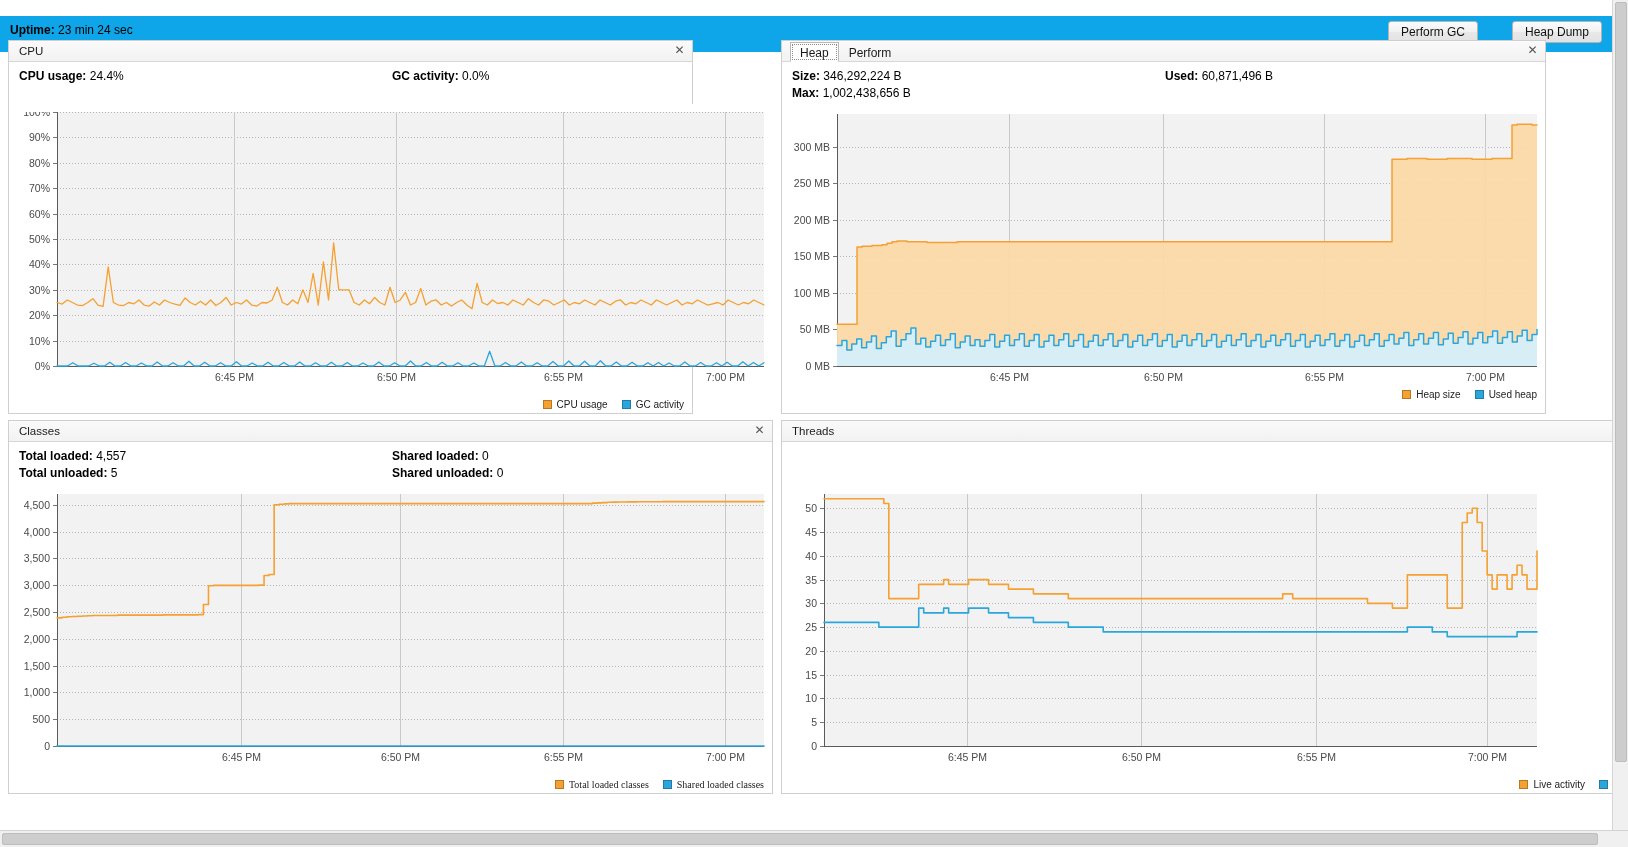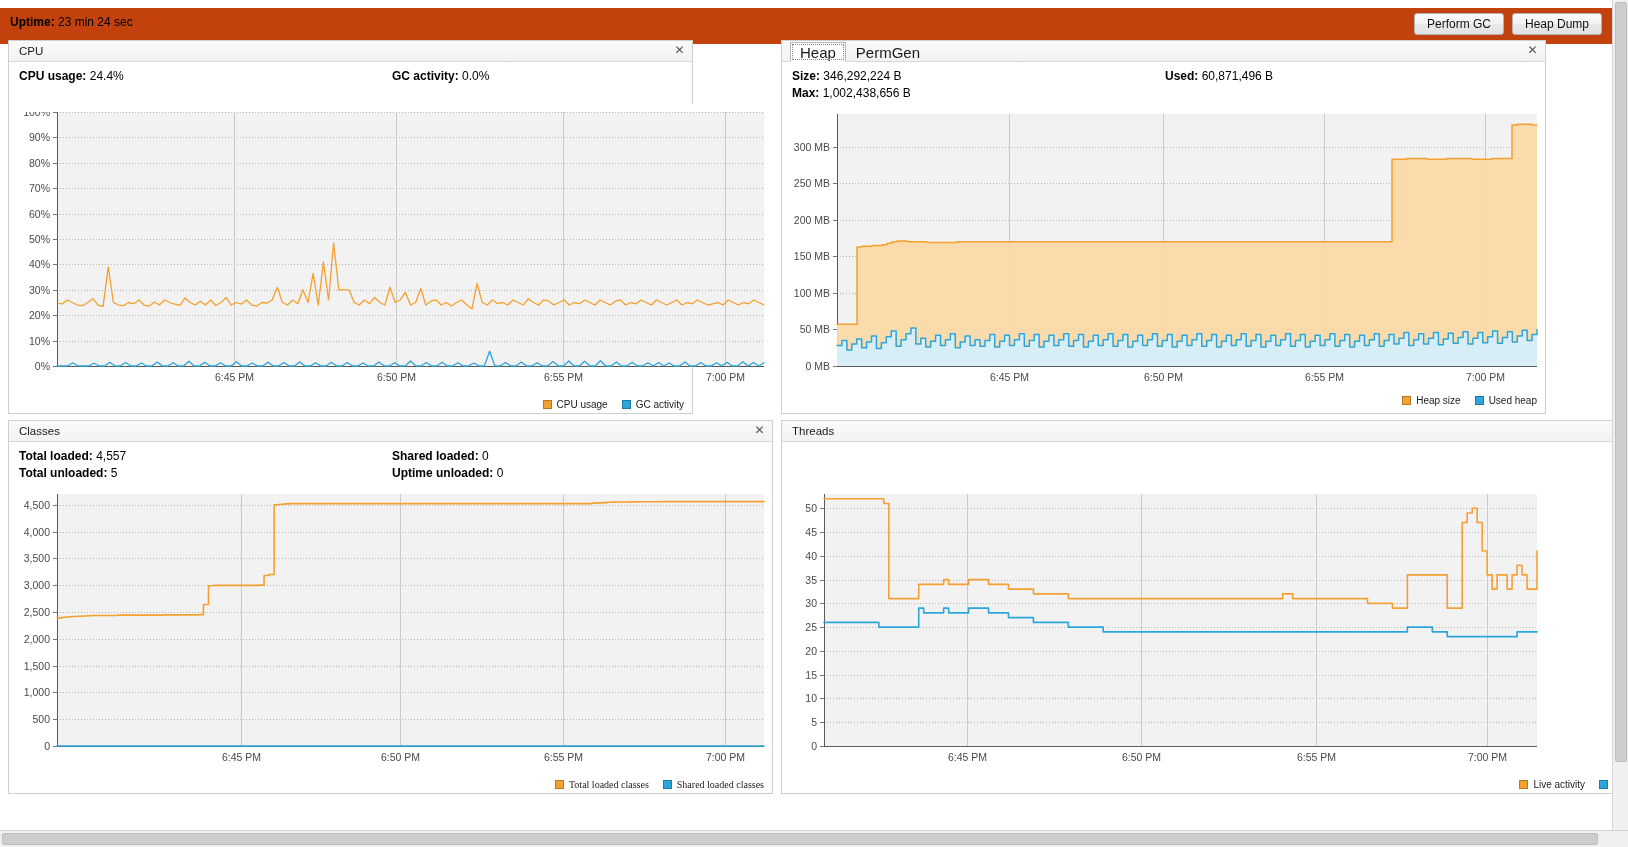--- a/index.html
+++ b/index.html
@@ -8,32 +8,33 @@
     background: #ffffff;
     font-family: "Liberation Sans", sans-serif;
     font-size: 11px;
     color: #000000;
     overflow: hidden;
   }
   #app { position: relative; width: 1628px; height: 847px; background:#fff; }
 
   
   .topbar {
-    position: absolute; left: 0; top: 8px; width: 1628px; height: 36px;
-    background: #c2410c;
+    position: absolute; left: 0; top: 16px; width: 1628px; height: 36px;
+    background: #0ea5e9;
   }
   .uptime { position: absolute; left: 10px; top: 7px; font-size: 12px; white-space: nowrap; }
   .uptime b { font-weight: bold; }
   .topbtns { position: absolute; right: 26px; top: 5px; display: flex; gap: 8px; }
   .btn {
     height: 22px; padding: 0 12px;
     border: 1px solid #b3b3b3; border-radius: 3px;
     background: linear-gradient(to bottom, #fbfbfb 0%, #f1f1f1 48%, #e8e8e8 52%, #e2e2e2 100%);
     font-size: 12px; line-height: 20px; color: #111; cursor: default;
     box-shadow: 0 1px 0 rgba(255,255,255,0.6) inset;
+    margin-left: 26px;
   }
 
   
   .vscroll {
     position: absolute; right: 0; top: 0; width: 16px; height: 830px;
     background: #f0f0f0; border-left: 1px solid #d6d6d6;
   }
   .vscroll .thumb {
     position: absolute; left: 2px; top: 2px; width: 12px; height: 760px;
     background: #cdcdcd; border: 1px solid #bdbdbd; border-radius: 2px;
@@ -57,21 +58,21 @@
   }
   .panel-title {
     position: absolute; left: 10px; top: 4px; font-size: 11.5px; color: #1a1a1a;
   }
   .panel-close {
     position: absolute; right: 6px; top: 3px; width: 13px; height: 14px;
     font-size: 12px; line-height: 13px; text-align: center; color: #555; cursor: default;
   }
   .tabs { position: absolute; left: 8px; top: 1px; display: flex; gap: 0px; height: 20px; }
   .tab {
-    padding: 2px 9px 0 9px; font-size: 15px; color: #1a1a1a; line-height: 16px;
+    padding: 2px 9px 0 9px; font-size: 12px; color: #1a1a1a; line-height: 16px;
     border: 1px solid transparent; cursor: default;
   }
   .tab.active {
     background: #ffffff; border: 1px solid #b9b9b9; border-bottom-color: #ffffff;
     outline: 1px dotted #8a8a8a; outline-offset: -3px;
   }
 
   .stats { position: absolute; left: 0; top: 21px; width: 100%; height: 42px; }
   .stat { position: absolute; font-size: 12px; white-space: nowrap; }
   .stat b { font-weight: bold; }
@@ -178,21 +179,21 @@
         <i class="swatch" style="background:#2BA6DC"></i>
         <span class="lg-label">GC activity</span>
       </span>
     </div>
   </div>
 
   <div class="panel" style="left:781px; top:40px; width:765px; height:374px;">
     <div class="panel-head">
       <div class="tabs">
         <span class="tab active">Heap</span>
-        <span class="tab">PermGen</span>
+        <span class="tab">Perform</span>
       </div>
       <span class="panel-close">✕</span>
     </div>
     <div class="stats">
       <div class="stat" style="left:10px; top:7px;">
         <b>Size:</b>
         <span>346,292,224 B</span>
       </div>
       <div class="stat" style="left:383px; top:7px;">
         <b>Used:</b>
@@ -236,21 +237,21 @@
           <text x="703.5" y="277" text-anchor="middle" font-family="&quot;Liberation Sans&quot;, sans-serif" font-size="10.5" fill="#4a4a4a">7:00 PM</text>
           <line x1="55.5" y1="10" x2="55.5" y2="262" stroke="#5a5a5a" stroke-width="1"></line>
           <line x1="55" y1="262.5" x2="755" y2="262.5" stroke="#5a5a5a" stroke-width="1"></line>
           <path d="M55.00,220.37 L60.00,220.37 L60.00,220.37 L65.00,220.37 L65.00,220.37 L70.00,220.37 L70.00,220.37 L75.00,220.37 L75.00,142.94 L80.00,142.94 L80.00,142.21 L85.00,142.21 L85.00,142.21 L90.00,142.21 L90.00,141.48 L95.00,141.48 L95.00,141.48 L100.00,141.48 L100.00,140.75 L105.00,140.75 L105.00,139.29 L110.00,139.29 L110.00,137.83 L115.00,137.83 L115.00,137.10 L120.00,137.10 L120.00,137.10 L125.00,137.10 L125.00,137.83 L130.00,137.83 L130.00,137.83 L135.00,137.83 L135.00,137.83 L140.00,137.83 L140.00,137.83 L145.00,137.83 L145.00,138.56 L150.00,138.56 L150.00,138.56 L155.00,138.56 L155.00,138.56 L160.00,138.56 L160.00,138.56 L165.00,138.56 L165.00,138.56 L170.00,138.56 L170.00,138.56 L175.00,138.56 L175.00,137.83 L180.00,137.83 L180.00,137.83 L185.00,137.83 L185.00,137.83 L190.00,137.83 L190.00,137.83 L195.00,137.83 L195.00,137.83 L200.00,137.83 L200.00,137.83 L205.00,137.83 L205.00,137.83 L210.00,137.83 L210.00,137.83 L215.00,137.83 L215.00,137.83 L220.00,137.83 L220.00,137.83 L225.00,137.83 L225.00,137.83 L230.00,137.83 L230.00,137.83 L235.00,137.83 L235.00,137.83 L240.00,137.83 L240.00,137.83 L245.00,137.83 L245.00,137.83 L250.00,137.83 L250.00,137.83 L255.00,137.83 L255.00,137.83 L260.00,137.83 L260.00,137.83 L265.00,137.83 L265.00,137.83 L270.00,137.83 L270.00,137.83 L275.00,137.83 L275.00,137.83 L280.00,137.83 L280.00,137.83 L285.00,137.83 L285.00,137.83 L290.00,137.83 L290.00,137.83 L295.00,137.83 L295.00,137.83 L300.00,137.83 L300.00,137.83 L305.00,137.83 L305.00,137.83 L310.00,137.83 L310.00,137.83 L315.00,137.83 L315.00,137.83 L320.00,137.83 L320.00,137.83 L325.00,137.83 L325.00,137.83 L330.00,137.83 L330.00,137.83 L335.00,137.83 L335.00,137.83 L340.00,137.83 L340.00,137.83 L345.00,137.83 L345.00,137.83 L350.00,137.83 L350.00,137.83 L355.00,137.83 L355.00,137.83 L360.00,137.83 L360.00,137.83 L365.00,137.83 L365.00,137.83 L370.00,137.83 L370.00,137.83 L375.00,137.83 L375.00,137.83 L380.00,137.83 L380.00,137.83 L385.00,137.83 L385.00,137.83 L390.00,137.83 L390.00,137.83 L395.00,137.83 L395.00,137.83 L400.00,137.83 L400.00,137.83 L405.00,137.83 L405.00,137.83 L410.00,137.83 L410.00,137.83 L415.00,137.83 L415.00,137.83 L420.00,137.83 L420.00,137.83 L425.00,137.83 L425.00,137.83 L430.00,137.83 L430.00,137.83 L435.00,137.83 L435.00,137.83 L440.00,137.83 L440.00,137.83 L445.00,137.83 L445.00,137.83 L450.00,137.83 L450.00,137.83 L455.00,137.83 L455.00,137.83 L460.00,137.83 L460.00,137.83 L465.00,137.83 L465.00,137.83 L470.00,137.83 L470.00,137.83 L475.00,137.83 L475.00,137.83 L480.00,137.83 L480.00,137.83 L485.00,137.83 L485.00,137.83 L490.00,137.83 L490.00,137.83 L495.00,137.83 L495.00,137.83 L500.00,137.83 L500.00,137.83 L505.00,137.83 L505.00,137.83 L510.00,137.83 L510.00,137.83 L515.00,137.83 L515.00,137.83 L520.00,137.83 L520.00,137.83 L525.00,137.83 L525.00,137.83 L530.00,137.83 L530.00,137.83 L535.00,137.83 L535.00,137.83 L540.00,137.83 L540.00,137.83 L545.00,137.83 L545.00,137.83 L550.00,137.83 L550.00,137.83 L555.00,137.83 L555.00,137.83 L560.00,137.83 L560.00,137.83 L565.00,137.83 L565.00,137.83 L570.00,137.83 L570.00,137.83 L575.00,137.83 L575.00,137.83 L580.00,137.83 L580.00,137.83 L585.00,137.83 L585.00,137.83 L590.00,137.83 L590.00,137.83 L595.00,137.83 L595.00,137.83 L600.00,137.83 L600.00,137.83 L605.00,137.83 L605.00,137.83 L610.00,137.83 L610.00,55.29 L615.00,55.29 L615.00,55.29 L620.00,55.29 L620.00,55.29 L625.00,55.29 L625.00,54.56 L630.00,54.56 L630.00,54.56 L635.00,54.56 L635.00,54.56 L640.00,54.56 L640.00,54.56 L645.00,54.56 L645.00,55.29 L650.00,55.29 L650.00,55.29 L655.00,55.29 L655.00,55.29 L660.00,55.29 L660.00,55.29 L665.00,55.29 L665.00,54.56 L670.00,54.56 L670.00,54.56 L675.00,54.56 L675.00,54.56 L680.00,54.56 L680.00,54.56 L685.00,54.56 L685.00,54.56 L690.00,54.56 L690.00,55.29 L695.00,55.29 L695.00,55.29 L700.00,55.29 L700.00,55.29 L705.00,55.29 L705.00,55.29 L710.00,55.29 L710.00,54.56 L715.00,54.56 L715.00,54.56 L720.00,54.56 L720.00,54.56 L725.00,54.56 L725.00,54.56 L730.00,54.56 L730.00,20.96 L735.00,20.96 L735.00,20.23 L740.00,20.23 L740.00,20.23 L745.00,20.23 L745.00,20.23 L750.00,20.23 L750.00,20.96 L755.00,20.96 L755.00,20.96 L755.00,262 L55.00,262 Z" fill="#FBD9A8" fill-opacity="0.95" stroke="none"></path>
           <path d="M55.00,220.37 L60.00,220.37 L60.00,220.37 L65.00,220.37 L65.00,220.37 L70.00,220.37 L70.00,220.37 L75.00,220.37 L75.00,142.94 L80.00,142.94 L80.00,142.21 L85.00,142.21 L85.00,142.21 L90.00,142.21 L90.00,141.48 L95.00,141.48 L95.00,141.48 L100.00,141.48 L100.00,140.75 L105.00,140.75 L105.00,139.29 L110.00,139.29 L110.00,137.83 L115.00,137.83 L115.00,137.10 L120.00,137.10 L120.00,137.10 L125.00,137.10 L125.00,137.83 L130.00,137.83 L130.00,137.83 L135.00,137.83 L135.00,137.83 L140.00,137.83 L140.00,137.83 L145.00,137.83 L145.00,138.56 L150.00,138.56 L150.00,138.56 L155.00,138.56 L155.00,138.56 L160.00,138.56 L160.00,138.56 L165.00,138.56 L165.00,138.56 L170.00,138.56 L170.00,138.56 L175.00,138.56 L175.00,137.83 L180.00,137.83 L180.00,137.83 L185.00,137.83 L185.00,137.83 L190.00,137.83 L190.00,137.83 L195.00,137.83 L195.00,137.83 L200.00,137.83 L200.00,137.83 L205.00,137.83 L205.00,137.83 L210.00,137.83 L210.00,137.83 L215.00,137.83 L215.00,137.83 L220.00,137.83 L220.00,137.83 L225.00,137.83 L225.00,137.83 L230.00,137.83 L230.00,137.83 L235.00,137.83 L235.00,137.83 L240.00,137.83 L240.00,137.83 L245.00,137.83 L245.00,137.83 L250.00,137.83 L250.00,137.83 L255.00,137.83 L255.00,137.83 L260.00,137.83 L260.00,137.83 L265.00,137.83 L265.00,137.83 L270.00,137.83 L270.00,137.83 L275.00,137.83 L275.00,137.83 L280.00,137.83 L280.00,137.83 L285.00,137.83 L285.00,137.83 L290.00,137.83 L290.00,137.83 L295.00,137.83 L295.00,137.83 L300.00,137.83 L300.00,137.83 L305.00,137.83 L305.00,137.83 L310.00,137.83 L310.00,137.83 L315.00,137.83 L315.00,137.83 L320.00,137.83 L320.00,137.83 L325.00,137.83 L325.00,137.83 L330.00,137.83 L330.00,137.83 L335.00,137.83 L335.00,137.83 L340.00,137.83 L340.00,137.83 L345.00,137.83 L345.00,137.83 L350.00,137.83 L350.00,137.83 L355.00,137.83 L355.00,137.83 L360.00,137.83 L360.00,137.83 L365.00,137.83 L365.00,137.83 L370.00,137.83 L370.00,137.83 L375.00,137.83 L375.00,137.83 L380.00,137.83 L380.00,137.83 L385.00,137.83 L385.00,137.83 L390.00,137.83 L390.00,137.83 L395.00,137.83 L395.00,137.83 L400.00,137.83 L400.00,137.83 L405.00,137.83 L405.00,137.83 L410.00,137.83 L410.00,137.83 L415.00,137.83 L415.00,137.83 L420.00,137.83 L420.00,137.83 L425.00,137.83 L425.00,137.83 L430.00,137.83 L430.00,137.83 L435.00,137.83 L435.00,137.83 L440.00,137.83 L440.00,137.83 L445.00,137.83 L445.00,137.83 L450.00,137.83 L450.00,137.83 L455.00,137.83 L455.00,137.83 L460.00,137.83 L460.00,137.83 L465.00,137.83 L465.00,137.83 L470.00,137.83 L470.00,137.83 L475.00,137.83 L475.00,137.83 L480.00,137.83 L480.00,137.83 L485.00,137.83 L485.00,137.83 L490.00,137.83 L490.00,137.83 L495.00,137.83 L495.00,137.83 L500.00,137.83 L500.00,137.83 L505.00,137.83 L505.00,137.83 L510.00,137.83 L510.00,137.83 L515.00,137.83 L515.00,137.83 L520.00,137.83 L520.00,137.83 L525.00,137.83 L525.00,137.83 L530.00,137.83 L530.00,137.83 L535.00,137.83 L535.00,137.83 L540.00,137.83 L540.00,137.83 L545.00,137.83 L545.00,137.83 L550.00,137.83 L550.00,137.83 L555.00,137.83 L555.00,137.83 L560.00,137.83 L560.00,137.83 L565.00,137.83 L565.00,137.83 L570.00,137.83 L570.00,137.83 L575.00,137.83 L575.00,137.83 L580.00,137.83 L580.00,137.83 L585.00,137.83 L585.00,137.83 L590.00,137.83 L590.00,137.83 L595.00,137.83 L595.00,137.83 L600.00,137.83 L600.00,137.83 L605.00,137.83 L605.00,137.83 L610.00,137.83 L610.00,55.29 L615.00,55.29 L615.00,55.29 L620.00,55.29 L620.00,55.29 L625.00,55.29 L625.00,54.56 L630.00,54.56 L630.00,54.56 L635.00,54.56 L635.00,54.56 L640.00,54.56 L640.00,54.56 L645.00,54.56 L645.00,55.29 L650.00,55.29 L650.00,55.29 L655.00,55.29 L655.00,55.29 L660.00,55.29 L660.00,55.29 L665.00,55.29 L665.00,54.56 L670.00,54.56 L670.00,54.56 L675.00,54.56 L675.00,54.56 L680.00,54.56 L680.00,54.56 L685.00,54.56 L685.00,54.56 L690.00,54.56 L690.00,55.29 L695.00,55.29 L695.00,55.29 L700.00,55.29 L700.00,55.29 L705.00,55.29 L705.00,55.29 L710.00,55.29 L710.00,54.56 L715.00,54.56 L715.00,54.56 L720.00,54.56 L720.00,54.56 L725.00,54.56 L725.00,54.56 L730.00,54.56 L730.00,20.96 L735.00,20.96 L735.00,20.23 L740.00,20.23 L740.00,20.23 L745.00,20.23 L745.00,20.23 L750.00,20.23 L750.00,20.96 L755.00,20.96 L755.00,20.96" fill="none" stroke="#F5A030" stroke-width="1.5" stroke-linejoin="round" stroke-linecap="round"></path>
           <path d="M55.00,241.55 L59.93,241.55 L59.93,236.43 L64.86,236.43 L64.86,245.93 L69.79,245.93 L69.79,240.09 L74.72,240.09 L74.72,234.97 L79.65,234.97 L79.65,243.74 L84.58,243.74 L84.58,237.90 L89.51,237.90 L89.51,232.05 L94.44,232.05 L94.44,244.47 L99.37,244.47 L99.37,238.63 L104.30,238.63 L104.30,232.78 L109.23,232.78 L109.23,226.94 L114.15,226.94 L114.15,242.28 L119.08,242.28 L119.08,235.70 L124.01,235.70 L124.01,229.86 L128.94,229.86 L128.94,224.02 L133.87,224.02 L133.87,240.09 L138.80,240.09 L138.80,234.24 L143.73,234.24 L143.73,243.01 L148.66,243.01 L148.66,237.17 L153.59,237.17 L153.59,231.32 L158.52,231.32 L158.52,241.55 L163.45,241.55 L163.45,235.70 L168.38,235.70 L168.38,229.86 L173.31,229.86 L173.31,243.74 L178.24,243.74 L178.24,237.90 L183.17,237.90 L183.17,232.05 L188.10,232.05 L188.10,241.55 L193.03,241.55 L193.03,235.70 L197.96,235.70 L197.96,242.28 L202.89,242.28 L202.89,236.43 L207.82,236.43 L207.82,230.59 L212.75,230.59 L212.75,243.01 L217.68,243.01 L217.68,237.17 L222.61,237.17 L222.61,231.32 L227.54,231.32 L227.54,241.55 L232.46,241.55 L232.46,235.70 L237.39,235.70 L237.39,229.86 L242.32,229.86 L242.32,242.28 L247.25,242.28 L247.25,236.43 L252.18,236.43 L252.18,230.59 L257.11,230.59 L257.11,243.01 L262.04,243.01 L262.04,237.17 L266.97,237.17 L266.97,231.32 L271.90,231.32 L271.90,241.55 L276.83,241.55 L276.83,235.70 L281.76,235.70 L281.76,229.86 L286.69,229.86 L286.69,242.28 L291.62,242.28 L291.62,236.43 L296.55,236.43 L296.55,230.59 L301.48,230.59 L301.48,243.01 L306.41,243.01 L306.41,237.17 L311.34,237.17 L311.34,231.32 L316.27,231.32 L316.27,241.55 L321.20,241.55 L321.20,235.70 L326.13,235.70 L326.13,229.86 L331.06,229.86 L331.06,242.28 L335.99,242.28 L335.99,236.43 L340.92,236.43 L340.92,230.59 L345.85,230.59 L345.85,243.01 L350.77,243.01 L350.77,237.17 L355.70,237.17 L355.70,231.32 L360.63,231.32 L360.63,241.55 L365.56,241.55 L365.56,235.70 L370.49,235.70 L370.49,229.86 L375.42,229.86 L375.42,242.28 L380.35,242.28 L380.35,236.43 L385.28,236.43 L385.28,230.59 L390.21,230.59 L390.21,243.01 L395.14,243.01 L395.14,237.17 L400.07,237.17 L400.07,231.32 L405.00,231.32 L405.00,241.55 L409.93,241.55 L409.93,235.70 L414.86,235.70 L414.86,229.86 L419.79,229.86 L419.79,242.28 L424.72,242.28 L424.72,236.43 L429.65,236.43 L429.65,230.59 L434.58,230.59 L434.58,243.01 L439.51,243.01 L439.51,237.17 L444.44,237.17 L444.44,231.32 L449.37,231.32 L449.37,241.55 L454.30,241.55 L454.30,235.70 L459.23,235.70 L459.23,229.86 L464.15,229.86 L464.15,242.28 L469.08,242.28 L469.08,236.43 L474.01,236.43 L474.01,230.59 L478.94,230.59 L478.94,243.01 L483.87,243.01 L483.87,237.17 L488.80,237.17 L488.80,231.32 L493.73,231.32 L493.73,241.55 L498.66,241.55 L498.66,235.70 L503.59,235.70 L503.59,229.86 L508.52,229.86 L508.52,242.28 L513.45,242.28 L513.45,236.43 L518.38,236.43 L518.38,230.59 L523.31,230.59 L523.31,243.01 L528.24,243.01 L528.24,237.17 L533.17,237.17 L533.17,231.32 L538.10,231.32 L538.10,241.55 L543.03,241.55 L543.03,235.70 L547.96,235.70 L547.96,229.86 L552.89,229.86 L552.89,242.28 L557.82,242.28 L557.82,236.43 L562.75,236.43 L562.75,230.59 L567.68,230.59 L567.68,243.01 L572.61,243.01 L572.61,237.17 L577.54,237.17 L577.54,231.32 L582.46,231.32 L582.46,241.55 L587.39,241.55 L587.39,235.70 L592.32,235.70 L592.32,229.86 L597.25,229.86 L597.25,242.28 L602.18,242.28 L602.18,236.43 L607.11,236.43 L607.11,230.59 L612.04,230.59 L612.04,240.09 L616.97,240.09 L616.97,234.24 L621.90,234.24 L621.90,228.40 L626.83,228.40 L626.83,241.55 L631.76,241.55 L631.76,235.70 L636.69,235.70 L636.69,229.86 L641.62,229.86 L641.62,240.09 L646.55,240.09 L646.55,234.24 L651.48,234.24 L651.48,228.40 L656.41,228.40 L656.41,240.82 L661.34,240.82 L661.34,234.97 L666.27,234.97 L666.27,229.13 L671.20,229.13 L671.20,239.36 L676.13,239.36 L676.13,233.51 L681.06,233.51 L681.06,227.67 L685.99,227.67 L685.99,240.09 L690.92,240.09 L690.92,234.24 L695.85,234.24 L695.85,228.40 L700.77,228.40 L700.77,238.63 L705.70,238.63 L705.70,232.78 L710.63,232.78 L710.63,226.94 L715.56,226.94 L715.56,239.36 L720.49,239.36 L720.49,233.51 L725.42,233.51 L725.42,227.67 L730.35,227.67 L730.35,237.90 L735.28,237.90 L735.28,232.05 L740.21,232.05 L740.21,226.21 L745.14,226.21 L745.14,236.43 L750.07,236.43 L750.07,230.59 L755.00,230.59 L755.00,225.48 L755.00,262 L55.00,262 Z" fill="#D6EFFA" fill-opacity="0.95" stroke="none"></path>
           <path d="M55.00,241.55 L59.93,241.55 L59.93,236.43 L64.86,236.43 L64.86,245.93 L69.79,245.93 L69.79,240.09 L74.72,240.09 L74.72,234.97 L79.65,234.97 L79.65,243.74 L84.58,243.74 L84.58,237.90 L89.51,237.90 L89.51,232.05 L94.44,232.05 L94.44,244.47 L99.37,244.47 L99.37,238.63 L104.30,238.63 L104.30,232.78 L109.23,232.78 L109.23,226.94 L114.15,226.94 L114.15,242.28 L119.08,242.28 L119.08,235.70 L124.01,235.70 L124.01,229.86 L128.94,229.86 L128.94,224.02 L133.87,224.02 L133.87,240.09 L138.80,240.09 L138.80,234.24 L143.73,234.24 L143.73,243.01 L148.66,243.01 L148.66,237.17 L153.59,237.17 L153.59,231.32 L158.52,231.32 L158.52,241.55 L163.45,241.55 L163.45,235.70 L168.38,235.70 L168.38,229.86 L173.31,229.86 L173.31,243.74 L178.24,243.74 L178.24,237.90 L183.17,237.90 L183.17,232.05 L188.10,232.05 L188.10,241.55 L193.03,241.55 L193.03,235.70 L197.96,235.70 L197.96,242.28 L202.89,242.28 L202.89,236.43 L207.82,236.43 L207.82,230.59 L212.75,230.59 L212.75,243.01 L217.68,243.01 L217.68,237.17 L222.61,237.17 L222.61,231.32 L227.54,231.32 L227.54,241.55 L232.46,241.55 L232.46,235.70 L237.39,235.70 L237.39,229.86 L242.32,229.86 L242.32,242.28 L247.25,242.28 L247.25,236.43 L252.18,236.43 L252.18,230.59 L257.11,230.59 L257.11,243.01 L262.04,243.01 L262.04,237.17 L266.97,237.17 L266.97,231.32 L271.90,231.32 L271.90,241.55 L276.83,241.55 L276.83,235.70 L281.76,235.70 L281.76,229.86 L286.69,229.86 L286.69,242.28 L291.62,242.28 L291.62,236.43 L296.55,236.43 L296.55,230.59 L301.48,230.59 L301.48,243.01 L306.41,243.01 L306.41,237.17 L311.34,237.17 L311.34,231.32 L316.27,231.32 L316.27,241.55 L321.20,241.55 L321.20,235.70 L326.13,235.70 L326.13,229.86 L331.06,229.86 L331.06,242.28 L335.99,242.28 L335.99,236.43 L340.92,236.43 L340.92,230.59 L345.85,230.59 L345.85,243.01 L350.77,243.01 L350.77,237.17 L355.70,237.17 L355.70,231.32 L360.63,231.32 L360.63,241.55 L365.56,241.55 L365.56,235.70 L370.49,235.70 L370.49,229.86 L375.42,229.86 L375.42,242.28 L380.35,242.28 L380.35,236.43 L385.28,236.43 L385.28,230.59 L390.21,230.59 L390.21,243.01 L395.14,243.01 L395.14,237.17 L400.07,237.17 L400.07,231.32 L405.00,231.32 L405.00,241.55 L409.93,241.55 L409.93,235.70 L414.86,235.70 L414.86,229.86 L419.79,229.86 L419.79,242.28 L424.72,242.28 L424.72,236.43 L429.65,236.43 L429.65,230.59 L434.58,230.59 L434.58,243.01 L439.51,243.01 L439.51,237.17 L444.44,237.17 L444.44,231.32 L449.37,231.32 L449.37,241.55 L454.30,241.55 L454.30,235.70 L459.23,235.70 L459.23,229.86 L464.15,229.86 L464.15,242.28 L469.08,242.28 L469.08,236.43 L474.01,236.43 L474.01,230.59 L478.94,230.59 L478.94,243.01 L483.87,243.01 L483.87,237.17 L488.80,237.17 L488.80,231.32 L493.73,231.32 L493.73,241.55 L498.66,241.55 L498.66,235.70 L503.59,235.70 L503.59,229.86 L508.52,229.86 L508.52,242.28 L513.45,242.28 L513.45,236.43 L518.38,236.43 L518.38,230.59 L523.31,230.59 L523.31,243.01 L528.24,243.01 L528.24,237.17 L533.17,237.17 L533.17,231.32 L538.10,231.32 L538.10,241.55 L543.03,241.55 L543.03,235.70 L547.96,235.70 L547.96,229.86 L552.89,229.86 L552.89,242.28 L557.82,242.28 L557.82,236.43 L562.75,236.43 L562.75,230.59 L567.68,230.59 L567.68,243.01 L572.61,243.01 L572.61,237.17 L577.54,237.17 L577.54,231.32 L582.46,231.32 L582.46,241.55 L587.39,241.55 L587.39,235.70 L592.32,235.70 L592.32,229.86 L597.25,229.86 L597.25,242.28 L602.18,242.28 L602.18,236.43 L607.11,236.43 L607.11,230.59 L612.04,230.59 L612.04,240.09 L616.97,240.09 L616.97,234.24 L621.90,234.24 L621.90,228.40 L626.83,228.40 L626.83,241.55 L631.76,241.55 L631.76,235.70 L636.69,235.70 L636.69,229.86 L641.62,229.86 L641.62,240.09 L646.55,240.09 L646.55,234.24 L651.48,234.24 L651.48,228.40 L656.41,228.40 L656.41,240.82 L661.34,240.82 L661.34,234.97 L666.27,234.97 L666.27,229.13 L671.20,229.13 L671.20,239.36 L676.13,239.36 L676.13,233.51 L681.06,233.51 L681.06,227.67 L685.99,227.67 L685.99,240.09 L690.92,240.09 L690.92,234.24 L695.85,234.24 L695.85,228.40 L700.77,228.40 L700.77,238.63 L705.70,238.63 L705.70,232.78 L710.63,232.78 L710.63,226.94 L715.56,226.94 L715.56,239.36 L720.49,239.36 L720.49,233.51 L725.42,233.51 L725.42,227.67 L730.35,227.67 L730.35,237.90 L735.28,237.90 L735.28,232.05 L740.21,232.05 L740.21,226.21 L745.14,226.21 L745.14,236.43 L750.07,236.43 L750.07,230.59 L755.00,230.59 L755.00,225.48" fill="none" stroke="#2BA6DC" stroke-width="1.5" stroke-linejoin="round" stroke-linecap="round"></path>
           <rect x="0" y="0" width="763" height="10" fill="#ffffff"></rect>
         </svg>
     </div>
-    <div class="legend" style="bottom:7px;">
+    <div class="legend" style="bottom:13px;">
       <span class="item">
         <i class="swatch" style="background:#F5A030"></i>
         <span class="lg-label">Heap size</span>
       </span>
       <span class="item">
         <i class="swatch" style="background:#2BA6DC"></i>
         <span class="lg-label">Used heap</span>
       </span>
     </div>
   </div>
@@ -267,21 +268,21 @@
       </div>
       <div class="stat" style="left:383px; top:7px;">
         <b>Shared loaded:</b>
         <span>0</span>
       </div>
       <div class="stat" style="left:10px; top:24px;">
         <b>Total unloaded:</b>
         <span>5</span>
       </div>
       <div class="stat" style="left:383px; top:24px;">
-        <b>Uptime unloaded:</b>
+        <b>Shared unloaded:</b>
         <span>0</span>
       </div>
     </div>
     <div class="chart-area" style="left:0; top:63px; width:763px; height:288px;">
       <svg class="chart-svg" id="svg-classes" width="763" height="288">
           <rect x="48" y="10" width="707" height="252" fill="#F2F2F2"></rect>
           <line x1="44" y1="262.5" x2="48" y2="262.5" stroke="#777" stroke-width="1"></line>
           <text x="41" y="266" text-anchor="end" font-family="&quot;Liberation Sans&quot;, sans-serif" font-size="10.5" fill="#4a4a4a">0</text>
           <line x1="48" y1="235.5" x2="755" y2="235.5" stroke="#B5B5B5" stroke-width="1" stroke-dasharray="1,2"></line>
           <line x1="44" y1="235.5" x2="48" y2="235.5" stroke="#777" stroke-width="1"></line>

